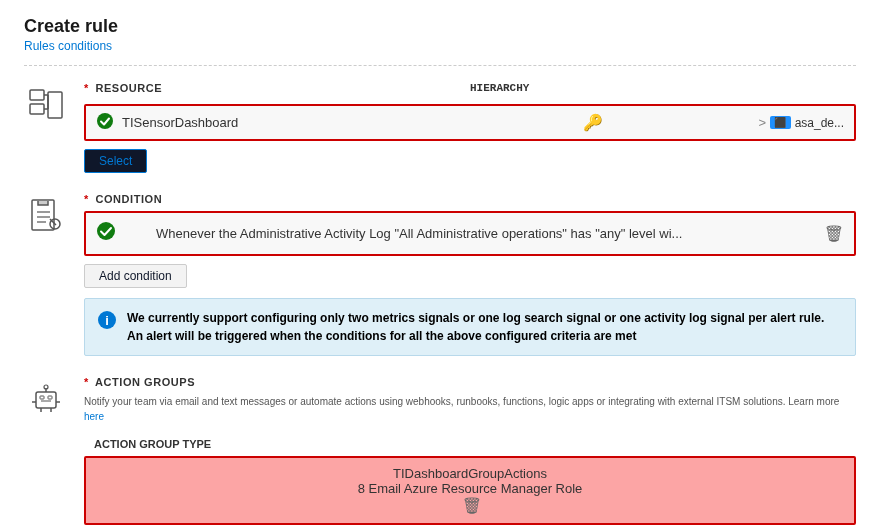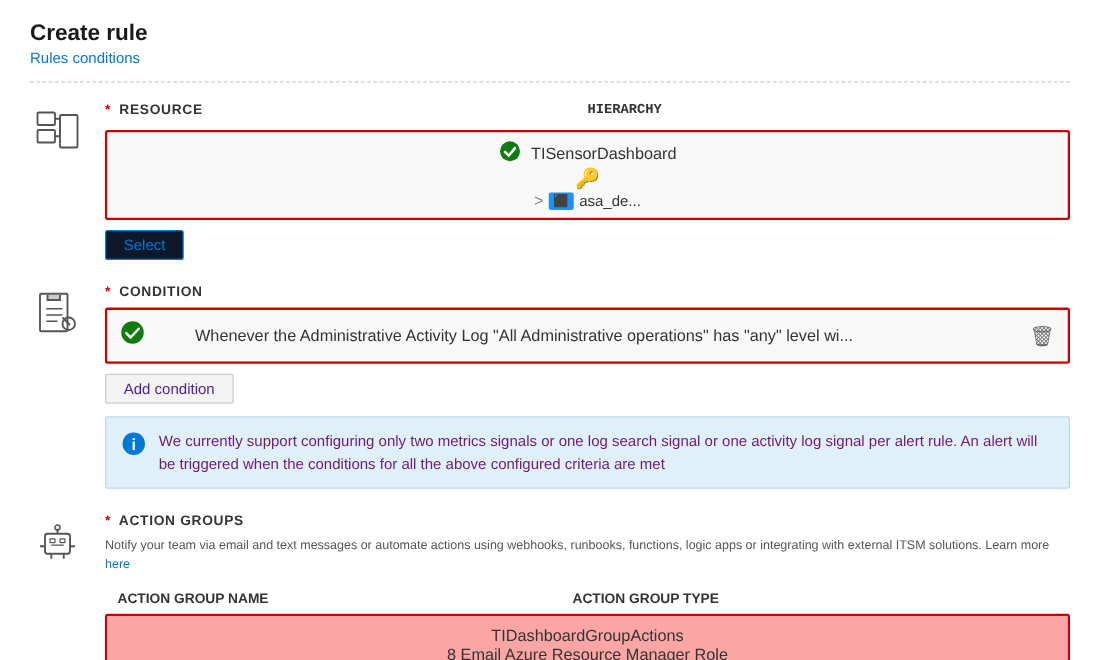--- a/index.html
+++ b/index.html
@@ -85,21 +85,20 @@
       font-weight: 700;
       color: #333;
       text-transform: uppercase;
       font-family: Liberation Mono, monospace;
     }
     .resource-content-row {
       display: flex;
       align-items: center;
       background: #f8f8f8;
       padding: 6px 10px;
-      flex-direction: column;
     }
     .resource-main {
       display: flex;
       align-items: center;
       flex: 1;
     }
     .hierarchy-section {
       display: flex;
       align-items: center;
       flex: 1;
@@ -142,21 +141,21 @@
       color: #666;
       font-size: 16px;
       cursor: pointer;
     }
     .add-condition-btn {
       display: inline-block;
       margin-top: 8px;
       padding: 4px 14px;
       border: 1px solid #ccc;
       background: #f3f3f3;
-      color: #4c1d95;
+      color: #0f172a;
       font-size: 12px;
       cursor: pointer;
       border-radius: 2px;
     }
     .info-box {
       display: flex;
       align-items: flex-start;
       background: #dff0f8;
       border: 1px solid #b8d9eb;
       padding: 10px 12px;
@@ -165,22 +164,23 @@
     }
     .info-icon {
       color: #0078d4;
       font-size: 18px;
       margin-right: 10px;
       flex-shrink: 0;
       margin-top: 1px;
     }
     .info-text {
       font-size: 12px;
-      color: #701a75;
+      color: #000000;
       line-height: 1.5;
+      font-weight: bold;
     }
     .action-groups-desc {
       font-size: 10px;
       color: #555;
       margin-bottom: 10px;
       line-height: 1.5;
     }
     .action-groups-desc a {
       color: #0078d4;
       text-decoration: none;
@@ -359,21 +359,20 @@
     <div class="section-content">
       <div class="section-label">
         <span class="required-star">*</span>
         <span>ACTION GROUPS</span>
       </div>
       <div class="action-groups-desc">
         <span>Notify your team via email and text messages or automate actions using webhooks, runbooks, functions, logic apps or integrating with external ITSM solutions. Learn more</span>
         <a href="#">here</a>
       </div>
       <div class="ag-table-header">
-        <div class="ag-col-name">ACTION GROUP NAME</div>
         <div class="ag-col-type">ACTION GROUP TYPE</div>
         <div style="width:24px;"></div>
       </div>
       <div class="red-border-box">
         <div class="ag-row">
           <div class="ag-name">TIDashboardGroupActions</div>
           <div class="ag-type">8 Email Azure Resource Manager Role</div>
           <div class="ag-actions">
             <span class="trash-icon">🗑</span>
           </div>

